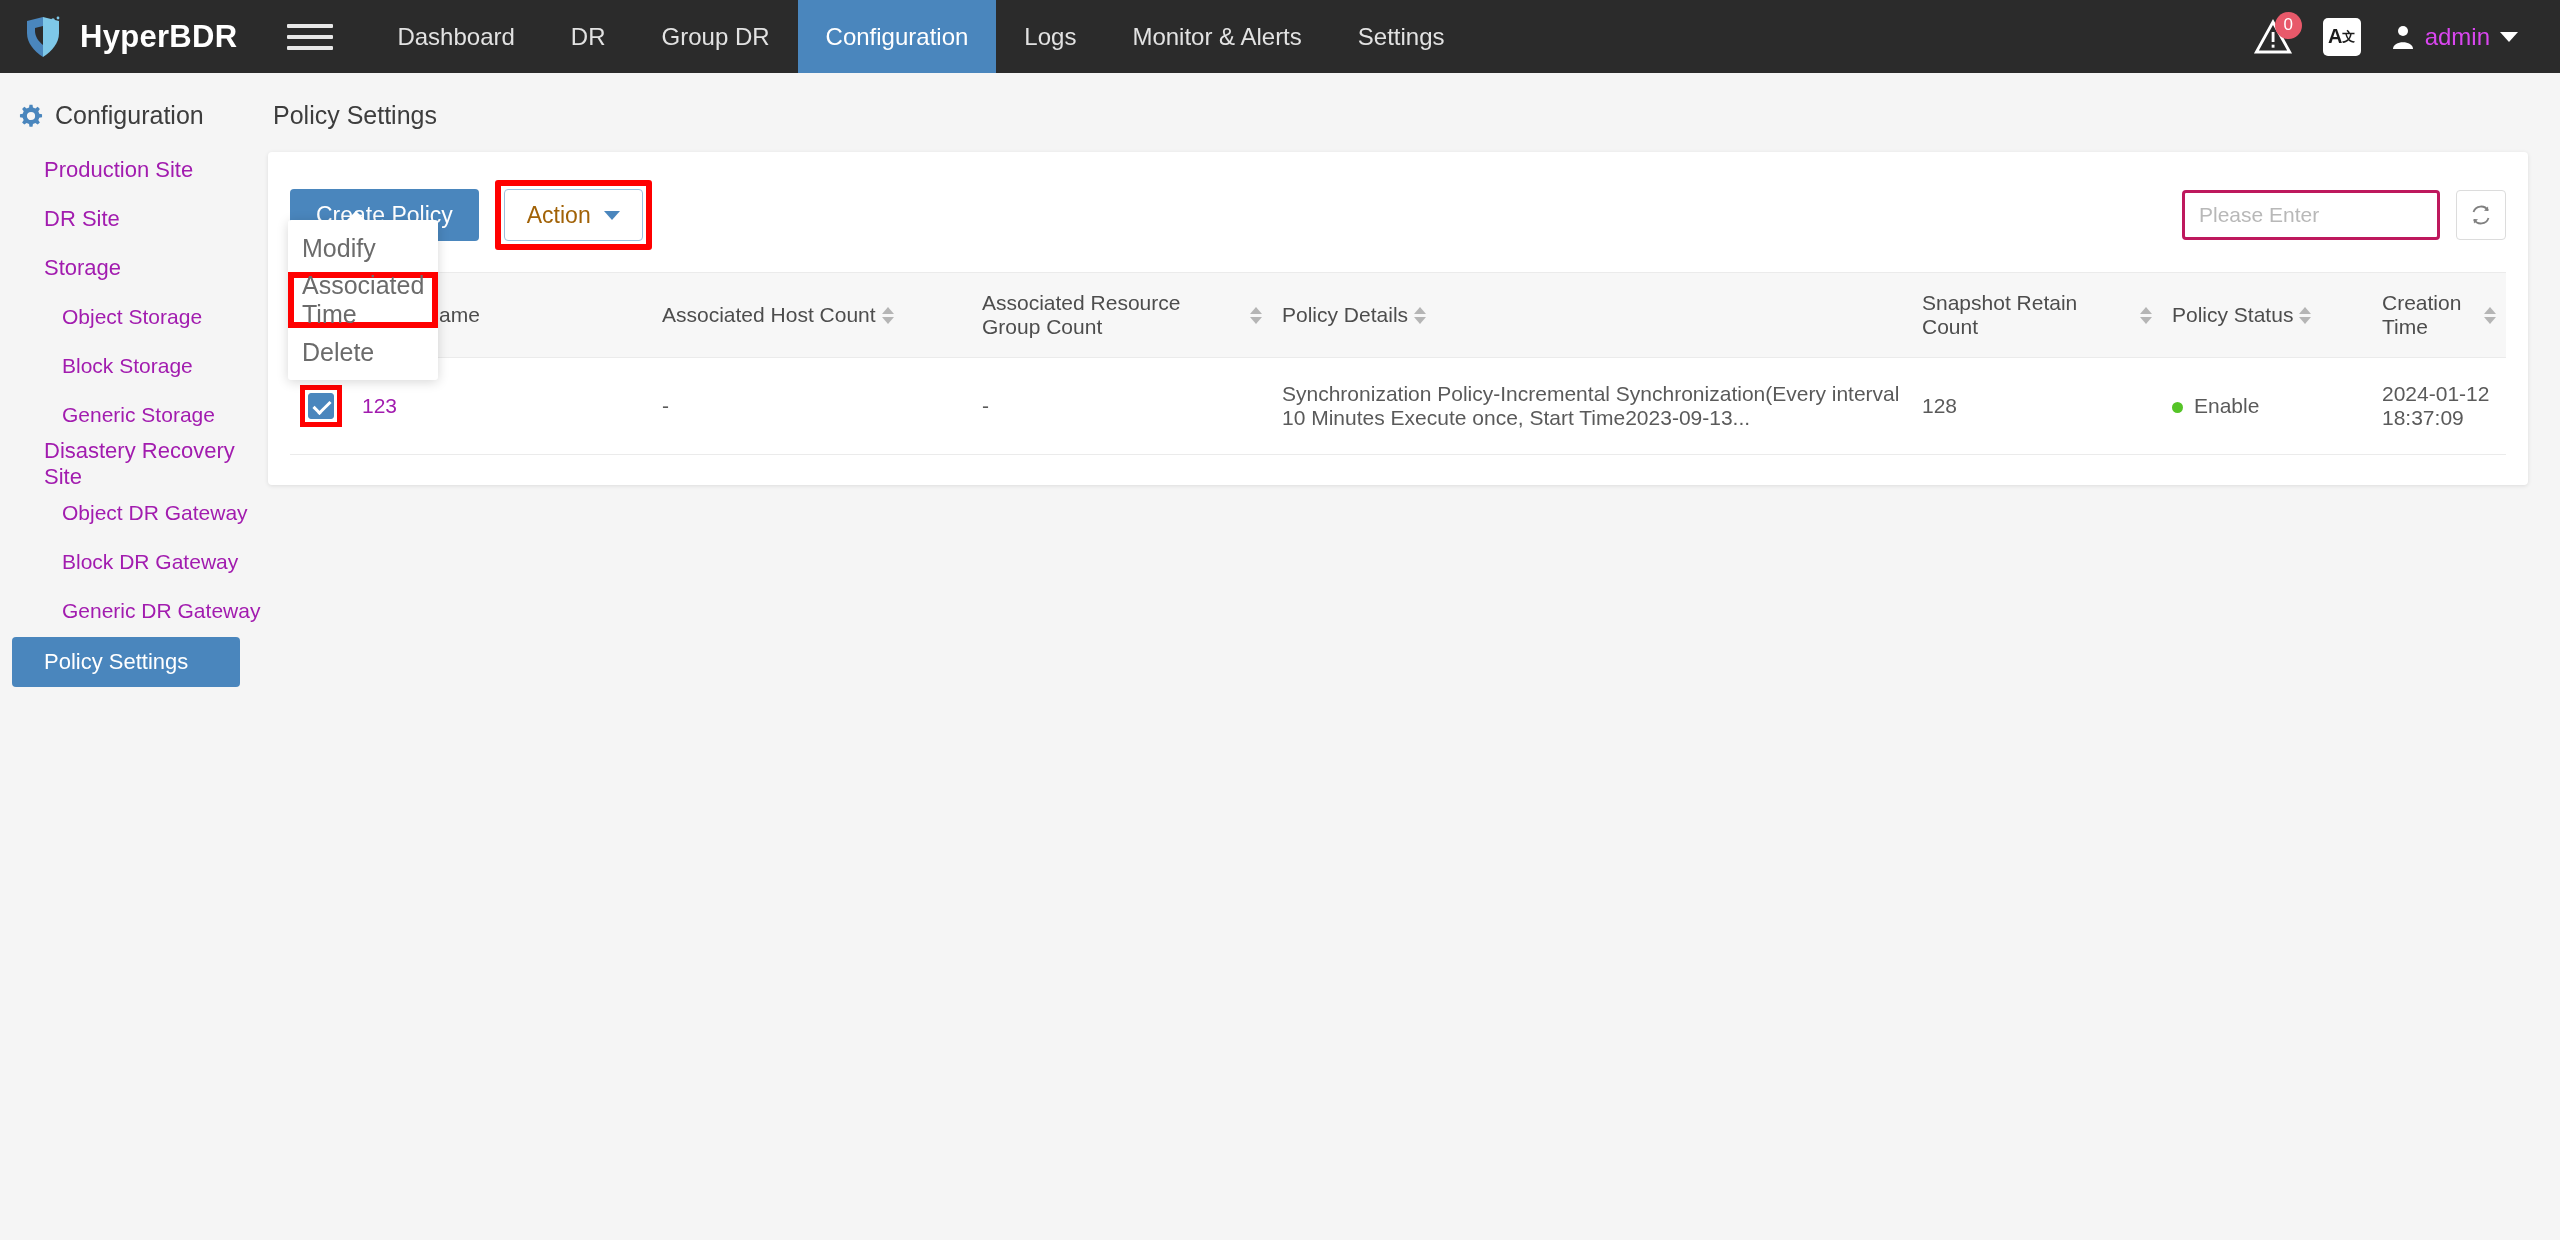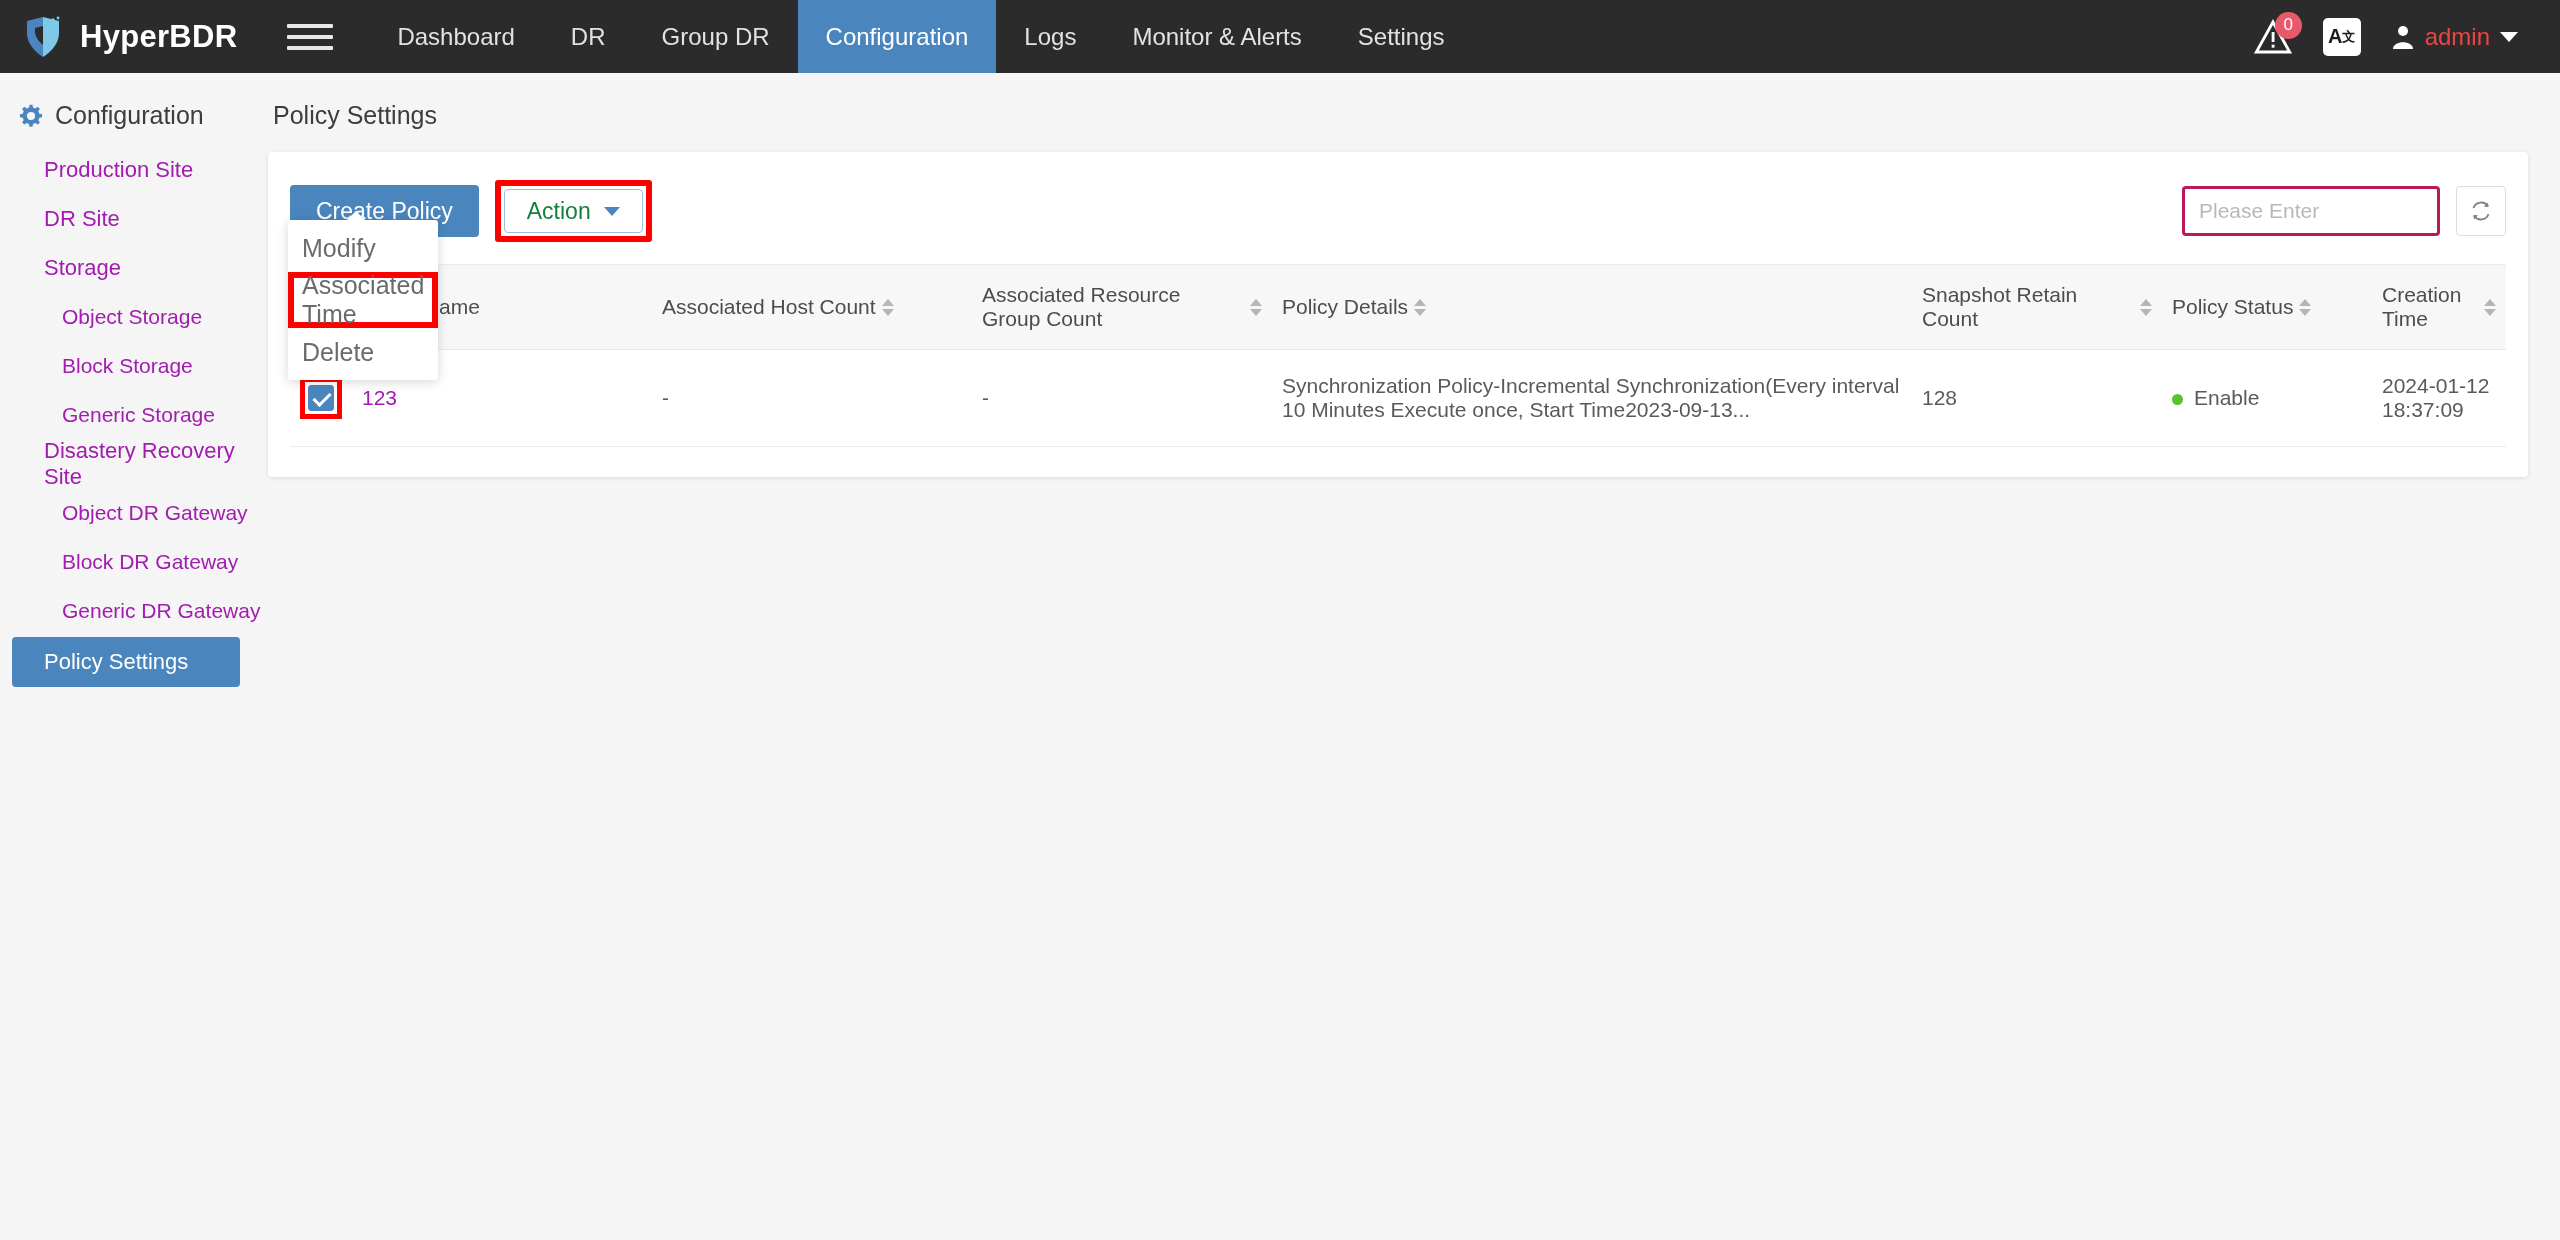--- a/index.html
+++ b/index.html
@@ -45,21 +45,21 @@
     min-width: 27px; height: 27px; border-radius: 14px;
     background: #e8596a; color: #fff; font-size: 17px;
     display: flex; align-items: center; justify-content: center; padding: 0 6px;
   }
   .translate-icon {
     width: 38px; height: 38px; border-radius: 5px; background: #fff;
     color: #1c1c1c; font-size: 20px; font-weight: bold;
     display: flex; align-items: center; justify-content: center; cursor: pointer;
   }
   .user-wrap { display: flex; align-items: center; gap: 10px; cursor: pointer; }
-  .user-name { color: #ef4444; font-size: 24px; }
+  .user-name { color: #d946ef; font-size: 24px; }
   .caret-down {
     width: 0; height: 0; border-left: 9px solid transparent;
     border-right: 9px solid transparent; border-top: 10px solid #ffffff;
   }
 
   
   .body-wrap { display: flex; height: calc(1240px - 73px); }
 
   
   .sidebar { width: 268px; flex: 0 0 268px; padding-top: 14px; background: #f5f5f5; }
@@ -94,23 +94,23 @@
   .btn-primary {
     background: #4a86bd; color: #fff; font-size: 23px;
     border: none; border-radius: 4px; padding: 0 26px; height: 52px;
     cursor: pointer; font-family: inherit;
   }
   .action-hl {
     position: relative; margin-left: 16px;
     border: 6px solid #ff0000; border-radius: 3px; padding: 3px;
   }
   .btn-action {
-    background: #ffffff; color: #15803d; font-size: 23px;
+    background: #ffffff; color: #a16207; font-size: 23px;
     border: 1px solid #9cc0dd; border-radius: 4px;
-    height: 44px; padding: 0 22px; cursor: pointer;
+    height: 52px; padding: 0 22px; cursor: pointer;
     display: flex; align-items: center; gap: 13px; font-family: inherit;
   }
   .chev {
     width: 0; height: 0; border-left: 8px solid transparent;
     border-right: 8px solid transparent; border-top: 9px solid #4a86bd;
   }
   .toolbar-right { margin-left: auto; display: flex; align-items: center; gap: 16px; }
   .search-box {
     width: 258px; height: 50px; border: 3px solid #be185d; border-radius: 4px;
     display: flex; align-items: center; padding: 0 14px;

